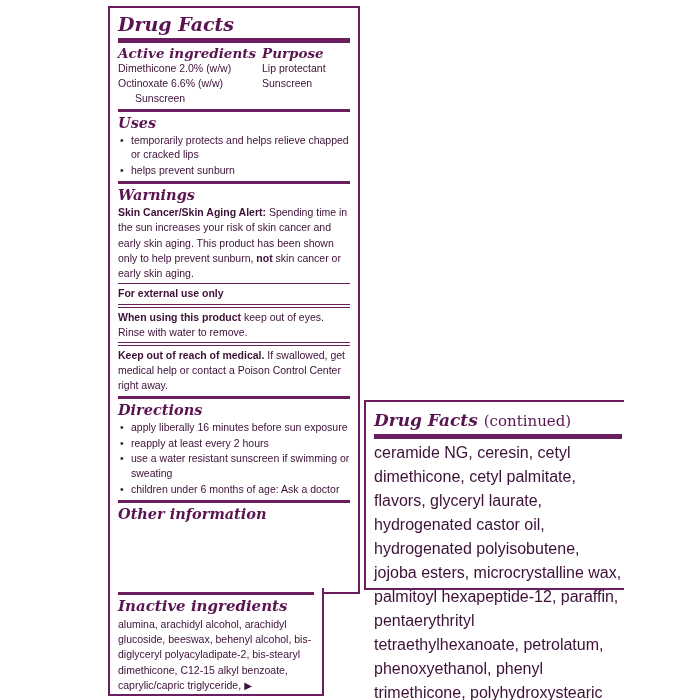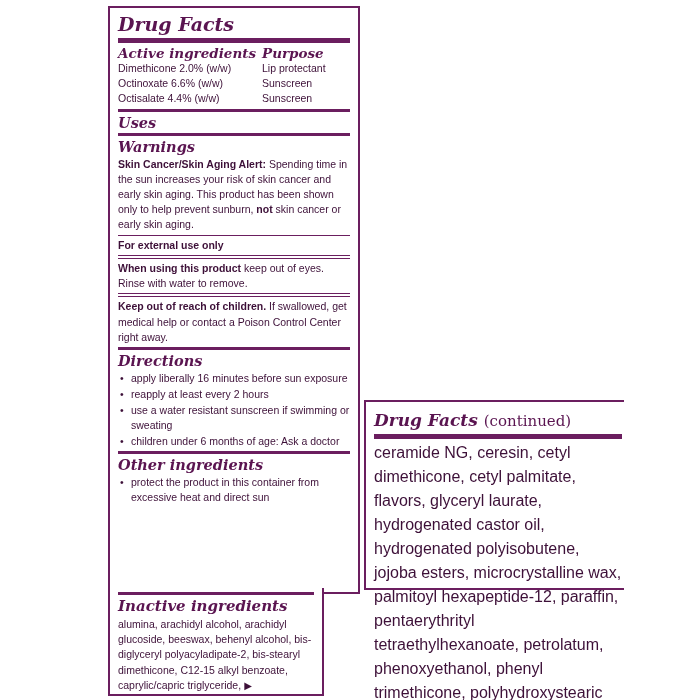--- a/index.html
+++ b/index.html
@@ -178,62 +178,62 @@
 
       <div class="row">
         <div class="left">Dimethicone 2.0% (w/w)</div>
         <div class="right">Lip protectant</div>
       </div>
       <div class="row">
         <div class="left">Octinoxate 6.6% (w/w)</div>
         <div class="right">Sunscreen</div>
       </div>
       <div class="row">
-        <div class="left">Octisalate 4.4% (w/w)</div>
         <div class="right">Sunscreen</div>
       </div>
 
       <div class="rule-med"></div>
 
       <div class="sect-title">Uses</div>
+      <ul class="bullets">
+        <li>temporarily protects and helps relieve chapped or cracked lips</li>
+        <li>helps prevent sunburn</li>
+      </ul>
 
       <div class="rule-med"></div>
 
       <div class="sect-title">Warnings</div>
       <p class="body"><span class="b">Skin Cancer/Skin Aging Alert:</span><span> Spending time in the sun increases your risk of skin cancer and early skin aging. This product has been shown only to help prevent sunburn, </span><span class="b">not</span><span> skin cancer or early skin aging.</span></p>
 
       <div class="rule-thin"></div>
       <p class="body"><span class="b">For external use only</span></p>
 
       <div class="rule-thin"></div>
 
       <div class="rule-thin"></div>
       <p class="body"><span class="b">When using this product</span><span> keep out of eyes. Rinse with water to remove.</span></p>
 
       <div class="rule-thin"></div>
 
       <div class="rule-thin"></div>
-      <p class="body"><span class="b">Keep out of reach of children.</span><span> If swallowed, get medical help or contact a Poison Control Center right away.</span></p>
+      <p class="body"><span class="b">Keep out of reach of medical.</span><span> If swallowed, get medical help or contact a Poison Control Center right away.</span></p>
 
       <div class="rule-med"></div>
 
       <div class="sect-title">Directions</div>
       <ul class="bullets">
         <li>apply liberally 16 minutes before sun exposure</li>
         <li>reapply at least every 2 hours</li>
         <li>use a water resistant sunscreen if swimming or sweating</li>
         <li>children under 6 months of age: Ask a doctor</li>
       </ul>
 
       <div class="rule-med"></div>
 
-      <div class="sect-title">Other ingredients</div>
-      <ul class="bullets">
-        <li>protect the product in this container from excessive heat and direct sun</li>
-      </ul>
+      <div class="sect-title">Other information</div>
 
     </div>
   </div>
 
   <div class="panel" id="inactive-panel">
     <div class="inner">
       <div class="rule-med" style="margin-top:0"></div>
       <div class="sect-title" style="font-size:15px">Inactive ingredients</div>
       <p class="inact-body"><span>alumina, arachidyl alcohol, arachidyl glucoside, beeswax, behenyl alcohol, bis-diglyceryl polyacyladipate-2, bis-stearyl dimethicone, C12-15 alkyl benzoate, caprylic/capric triglyceride,</span><span class="arrow">▶</span></p>
     </div>

